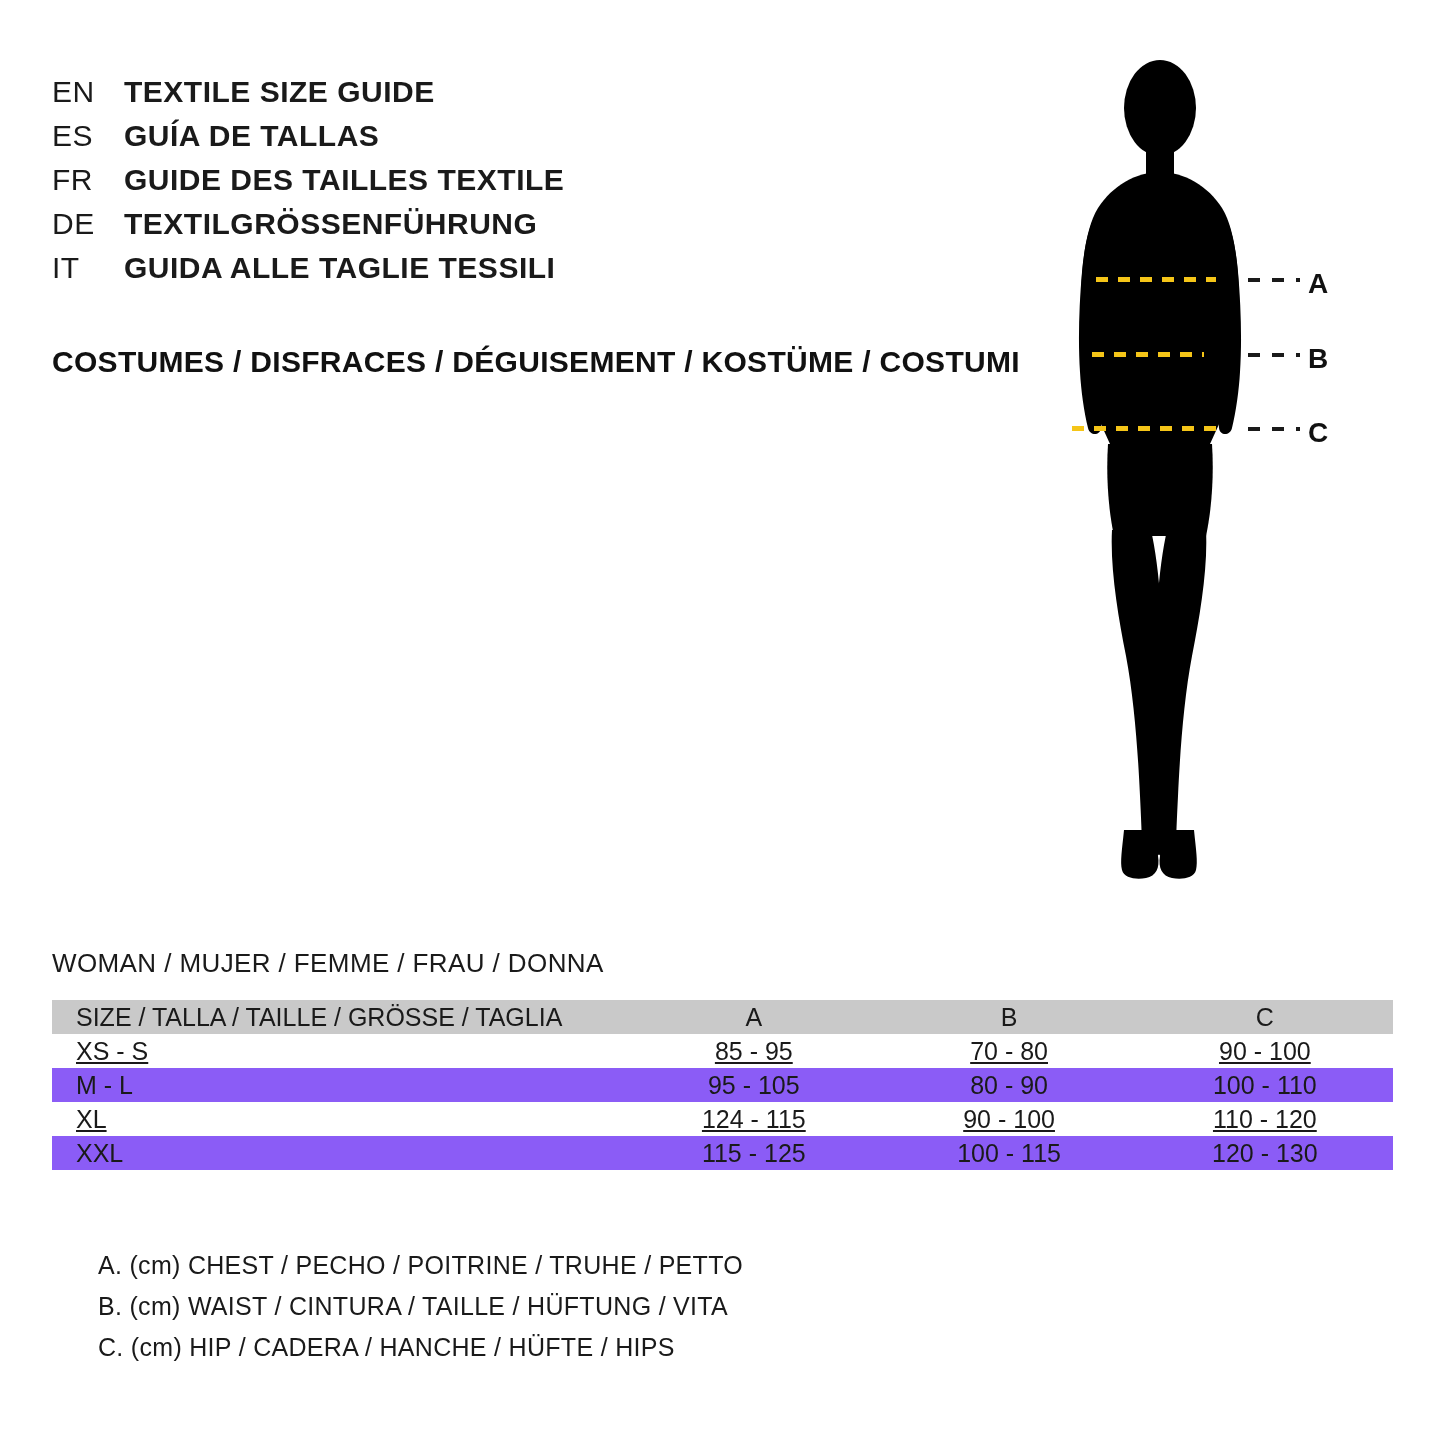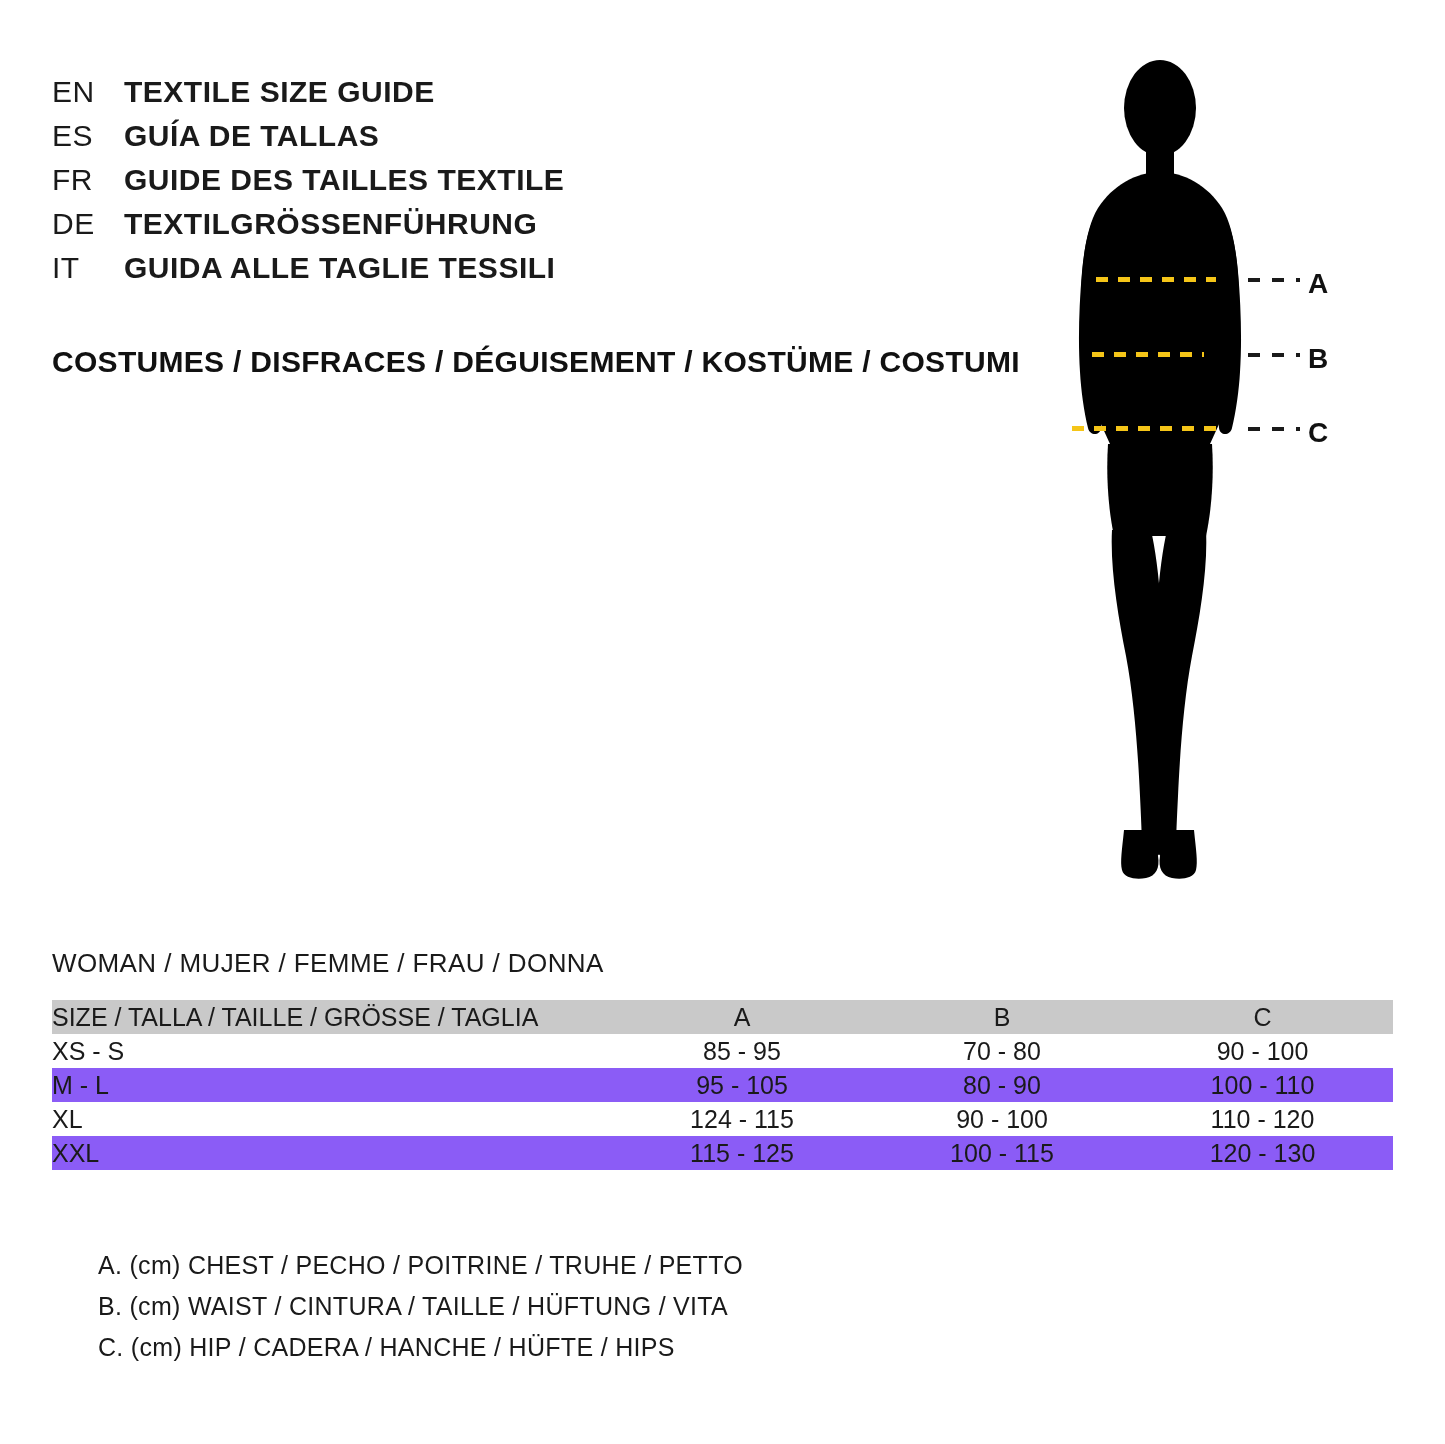--- a/index.html
+++ b/index.html
@@ -106,28 +106,29 @@
   table.size-table td {
     padding: 0;
     height: 34px;
     font-weight: normal;
     text-align: center;
     vertical-align: middle;
   }
   table.size-table th.first,
   table.size-table td.first {
     text-align: left;
-    padding-left: 0;
+    padding-left: 24px;
     width: 560px;
   }
   table.size-table thead tr {
     background: #c9c9c9;
   }
   table.size-table tbody tr.odd {
     background: #ffffff;
+    text-decoration: underline;
   }
   table.size-table tbody tr.even {
     background: #8b5cf6;
   }
   table.size-table col.colA { width: 260px; }
   table.size-table col.colB { width: 260px; }
   table.size-table col.colC { width: 261px; }
 
   
   .legend {

